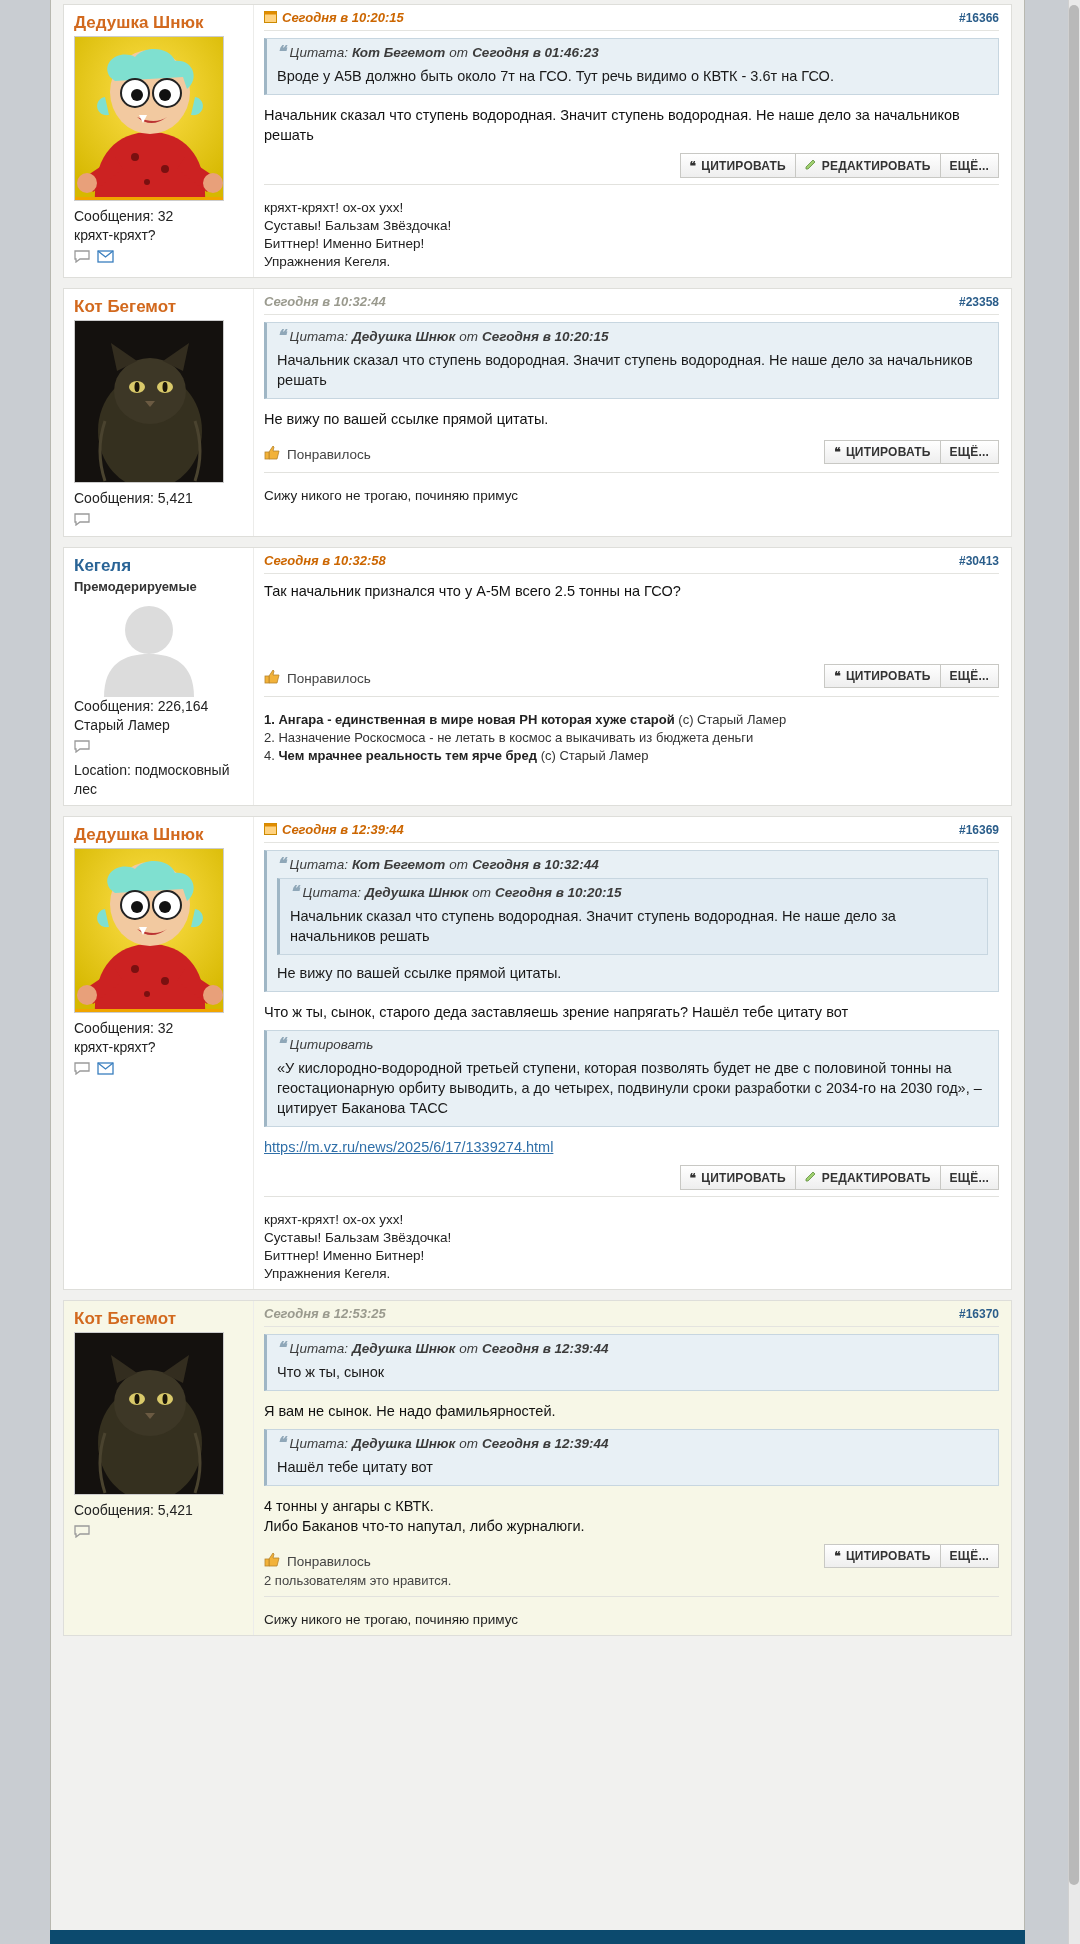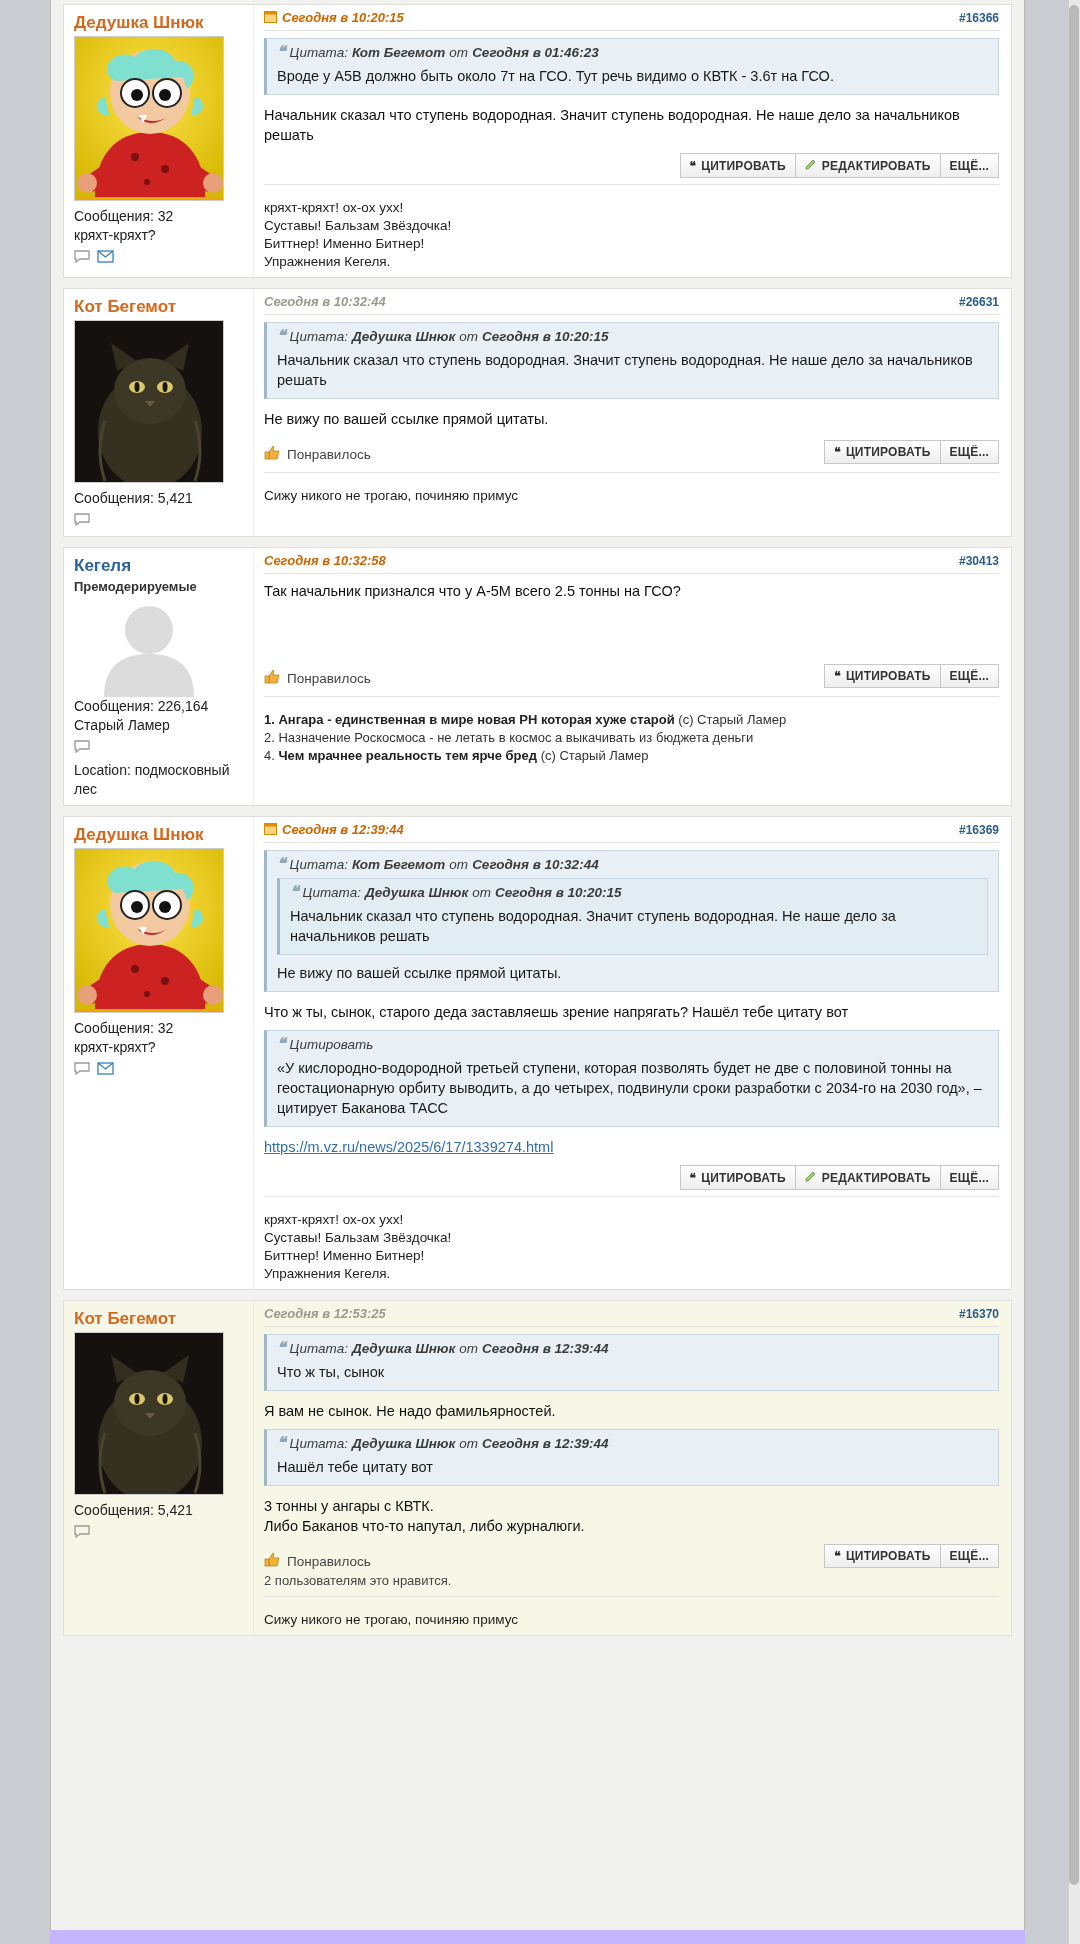--- a/index.html
+++ b/index.html
@@ -9,21 +9,21 @@
     font-family: "Liberation Sans", sans-serif;
   }
   body {
     width: 1080px;
     min-height: 1944px;
     position: relative;
   }
   .page {
     width: 1080px;
     min-height: 1944px;
-    background: #c4b5fd;
+    background: #0c4a6e;
     position: relative;
     overflow: hidden;
     padding-left: 16px;
   }
   .board {
     position: absolute;
     left: 50px;
     top: 0;
     width: 975px;
     min-height: 1930px;
@@ -388,21 +388,21 @@
                 <path d="M1 1h14v8H6l-4 3V9H1z" fill="none" stroke="#9a9a9a" stroke-width="1.3"></path>
               </svg>
           </span>
         </div>
       </div>
       <div class="content">
         <div class="post-head">
           <div class="post-date plain">
             <span>Сегодня в 10:32:44</span>
           </div>
-          <div class="post-num">#26631</div>
+          <div class="post-num">#23358</div>
         </div>
 
         <div class="quote">
           <div class="quote-head">
             <span class="qmark">❝</span>
             <span>Цитата:</span>
             <b>Дедушка Шнюк</b>
             <span>от</span>
             <b>Сегодня в 10:20:15</b>
           </div>
@@ -690,21 +690,21 @@
             <span class="qmark">❝</span>
             <span>Цитата:</span>
             <b>Дедушка Шнюк</b>
             <span>от</span>
             <b>Сегодня в 12:39:44</b>
           </div>
           <div class="quote-body">Нашёл тебе цитату вот</div>
         </div>
 
         <div class="msg">
-          <div>3 тонны у ангары с КВТК.</div>
+          <div>4 тонны у ангары с КВТК.</div>
           <div>Либо Баканов что-то напутал, либо журналюги.</div>
         </div>
 
         <div style="display:flex;align-items:flex-start;justify-content:space-between;">
           <div>
             <div class="likebar">
               <span>
                 <svg width="17" height="16" viewBox="0 0 17 16">
                     <path d="M5 7l4-6 1 1-1 4h6l-2 8H5z" fill="#f2b23a" stroke="#b8842a" stroke-width="0.8"></path>
                     <rect x="1" y="7" width="4" height="7" fill="#f2b23a" stroke="#b8842a" stroke-width="0.8"></rect>

